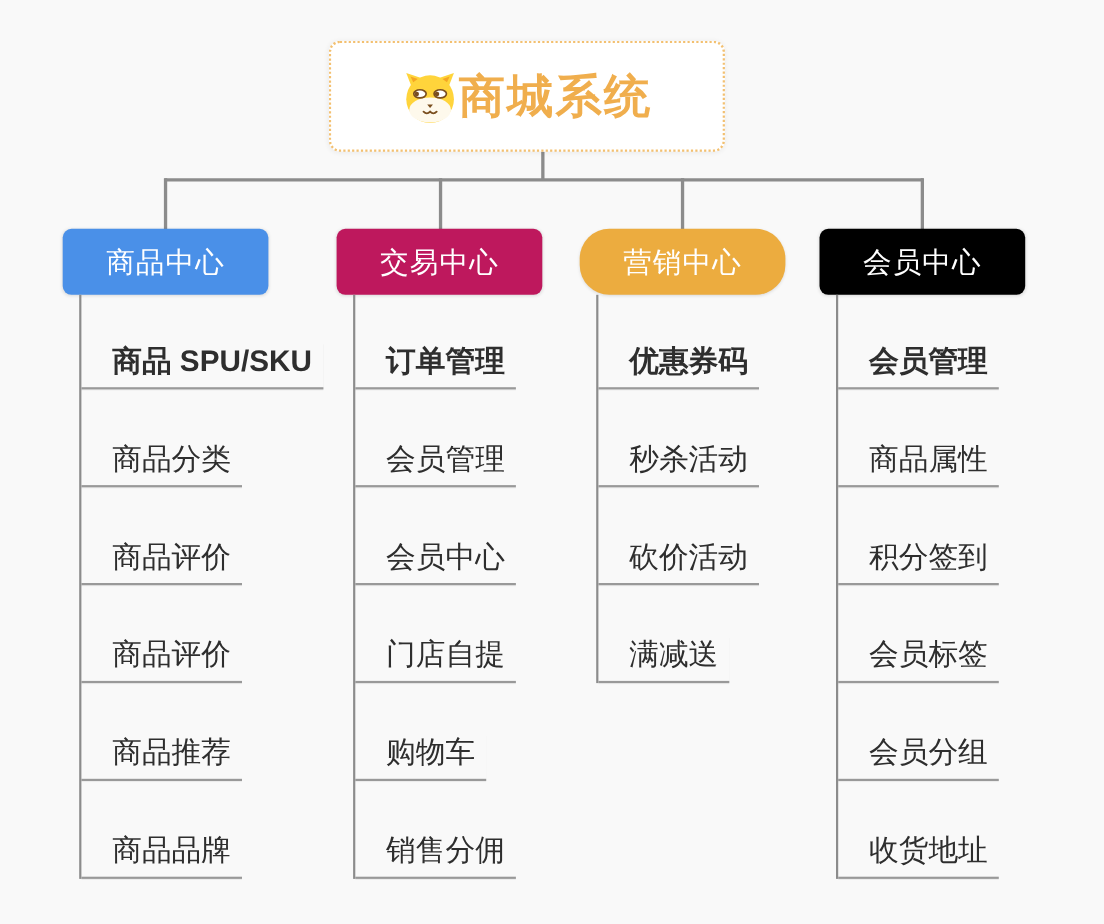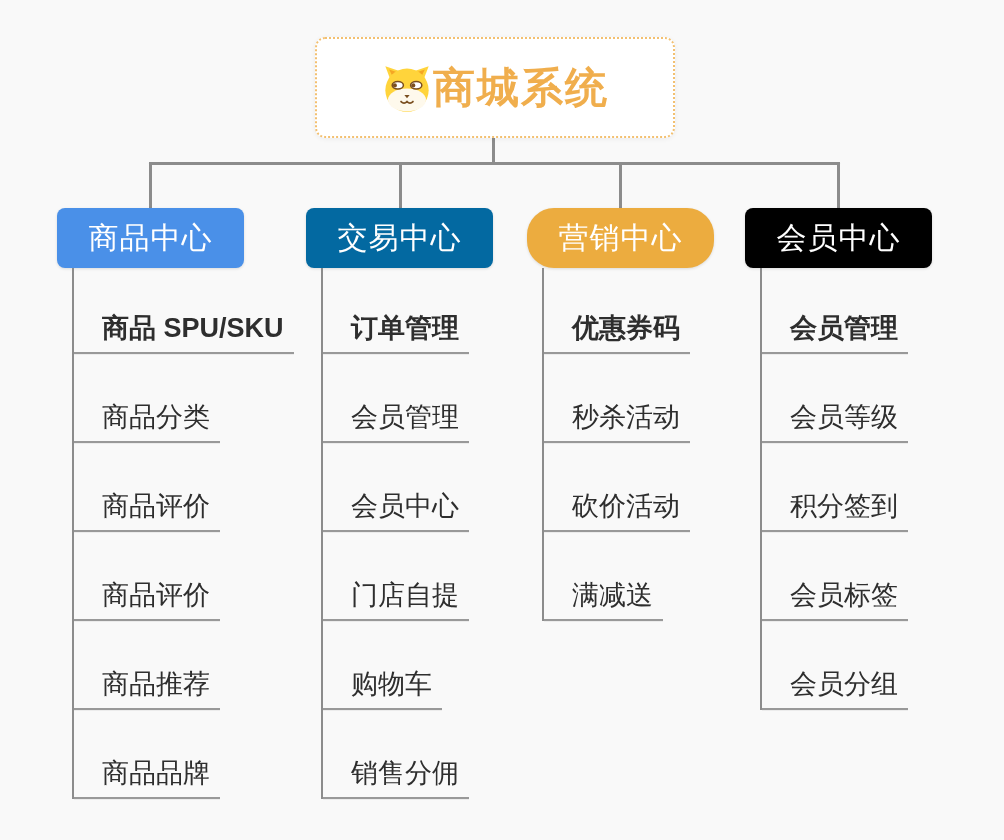--- a/index.html
+++ b/index.html
@@ -13,39 +13,39 @@
 
   
   .line{position:absolute;background:#8c8c8c;}
   .root-trunk{left:492px;top:138px;width:3px;height:26px;}
   .spine{left:149px;top:162px;width:691px;height:3px;border-radius:2px;}
   .drop{top:162px;width:3px;height:47px;}
   .drop-1{left:149px;} .drop-2{left:399px;} .drop-3{left:619px;} .drop-4{left:837px;}
 
   
   .root-node{
-    position:absolute;left:315px;top:37px;width:360px;height:101px;
+    position:absolute;left:299px;top:37px;width:360px;height:101px;
     background:#ffffff;border:2px dotted #f3c070;border-radius:10px;
     box-sizing:border-box;
     display:flex;align-items:center;justify-content:center;gap:0;
     box-shadow:0 1px 5px rgba(0,0,0,0.06);
   }
   .root-title{
     font-size:42px;font-weight:700;color:#f0ae4d;letter-spacing:2px;
     line-height:1;
   }
   .dog{width:52px;height:52px;flex:0 0 auto;}
 
   
   .branch{position:absolute;top:208px;width:200px;}
   .branch-1{left:57px;} .branch-2{left:306px;} .branch-3{left:527px;} .branch-4{left:745px;}
   .branch-header{
     width:187px;height:60px;border-radius:8px;
     display:flex;align-items:center;justify-content:center;
-    color:#ffffff;font-size:30px;font-weight:500;letter-spacing:1px;
+    color:#ffffff;font-size:26px;font-weight:500;letter-spacing:1px;
     box-shadow:0 1px 3px rgba(0,0,0,0.12);
     box-sizing:border-box;
   }
   .items{
     margin-left:15px;
     border-left:2px solid #8c8c8c;
     width:max-content;
   }
   .item{
     height:89px;
@@ -110,21 +110,21 @@
       <div class="item">
           <span class="item-label">商品推荐</span>
         </div>
       <div class="item">
           <span class="item-label">商品品牌</span>
         </div>
     </div>
   </div>
 
   <div class="branch branch-2">
-    <div class="branch-header" style="background: #0369a1;">交易中心</div>
+    <div class="branch-header" style="background: #be185d;">交易中心</div>
     <div class="items">
       <div class="item">
           <span class="item-label">订单管理</span>
         </div>
       <div class="item">
           <span class="item-label">会员管理</span>
         </div>
       <div class="item">
           <span class="item-label">会员中心</span>
         </div>
@@ -158,27 +158,30 @@
     </div>
   </div>
 
   <div class="branch branch-4">
     <div class="branch-header" style="background: #000000;">会员中心</div>
     <div class="items">
       <div class="item">
           <span class="item-label">会员管理</span>
         </div>
       <div class="item">
-          <span class="item-label">会员等级</span>
+          <span class="item-label">商品属性</span>
         </div>
       <div class="item">
           <span class="item-label">积分签到</span>
         </div>
       <div class="item">
           <span class="item-label">会员标签</span>
         </div>
       <div class="item">
           <span class="item-label">会员分组</span>
         </div>
+      <div class="item">
+          <span class="item-label">收货地址</span>
+        </div>
     </div>
   </div>
 
 </div>
 
 </body></html>

